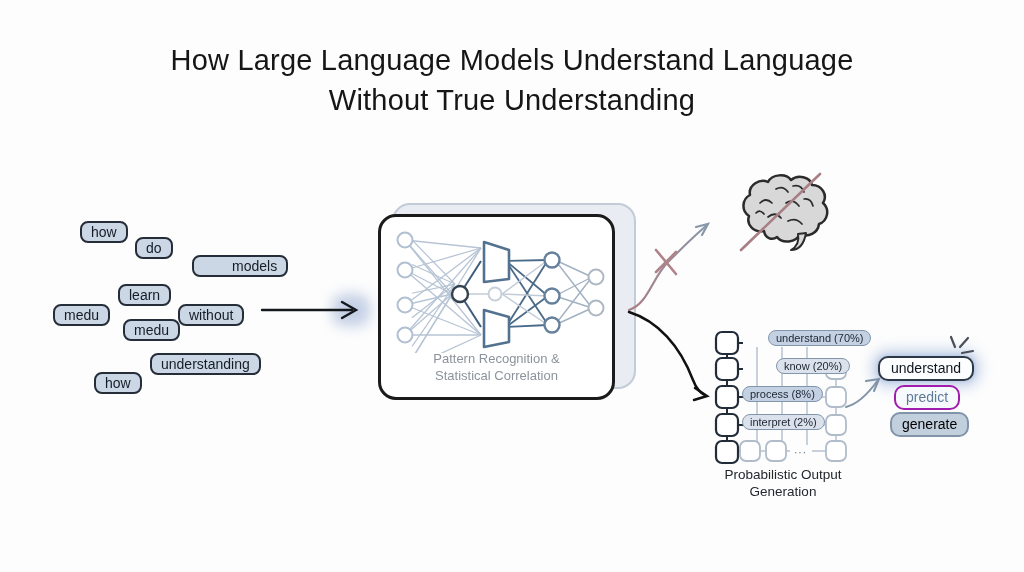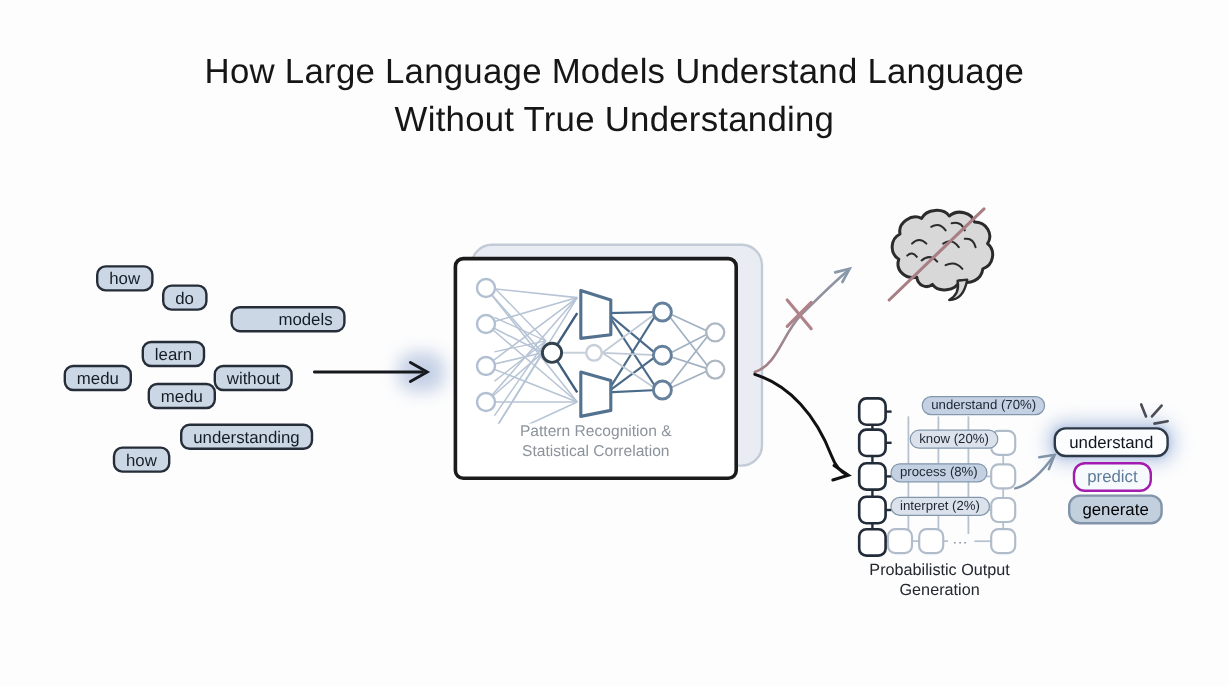--- a/index.html
+++ b/index.html
@@ -11,21 +11,21 @@
 
   .token{position:absolute;background:#ccd7e5;border:2px solid #252d39;border-radius:8px;
          padding:1px 9px;font-size:14px;line-height:16px;color:#141c27;white-space:nowrap;}
 
   .glow{position:absolute;left:332px;top:294px;width:38px;height:32px;border-radius:12px;
         background:rgba(125,150,200,.45);filter:blur(7px);}
 
   .shadow-box{position:absolute;left:392px;top:203px;width:240px;height:182px;
               background:#e9edf3;border:2px solid #c2cbd6;border-radius:18px;}
   .model-box{position:absolute;left:378px;top:214px;width:237px;height:186px;
-             background:#ffffff;border:3px solid #1b1b1b;border-radius:8px;box-sizing:border-box;}
+             background:#ffffff;border:3px solid #1b1b1b;border-radius:18px;box-sizing:border-box;}
   .model-label{position:absolute;left:0;bottom:13px;width:100%;text-align:center;
                font-size:13px;line-height:17px;color:#8d939c;}
 
   .nn-svg{position:absolute;left:8px;top:6px;}
 
   .brain-wrap{position:absolute;left:738px;top:173px;}
   .no-under{position:absolute;left:706px;top:250px;width:152px;text-align:center;
             font-size:13px;line-height:17px;color:#9aa0a9;font-weight:500;letter-spacing:.4px;}
 
   .grid-svg{position:absolute;left:700px;top:325px;}
@@ -183,21 +183,21 @@
       <rect x="126" y="62" width="20" height="20" rx="6" stroke="#b0bcca" stroke-width="1.8"></rect>
       <rect x="126" y="90" width="20" height="20" rx="6" stroke="#b0bcca" stroke-width="1.8"></rect>
       <rect x="126" y="116" width="20" height="20" rx="6" stroke="#b0bcca" stroke-width="1.8"></rect>
       <rect x="40" y="116" width="20" height="20" rx="6" stroke="#b0bcca" stroke-width="1.8"></rect>
       <rect x="66" y="116" width="20" height="20" rx="6" stroke="#b0bcca" stroke-width="1.8"></rect>
     </g>
     <text x="100" y="131" text-anchor="middle" font-size="13" fill="#7e8b9a">···</text>
   </svg>
 
   <div class="prob-pill strong" style="left:768px;top:330px;">understand (70%)</div>
-  <div class="prob-pill" style="left:758px;top:358px;">know (20%)</div>
+  <div class="prob-pill" style="left:776px;top:358px;">know (20%)</div>
   <div class="prob-pill strong" style="left:742px;top:386px;">process (8%)</div>
   <div class="prob-pill" style="left:742px;top:414px;">interpret (2%)</div>
 
   <div class="grid-caption">
     <div>Probabilistic Output</div>
     <div>Generation</div>
   </div>
 
   <div class="out-token out-understand">understand</div>
   <div class="out-token out-predict">predict</div>

